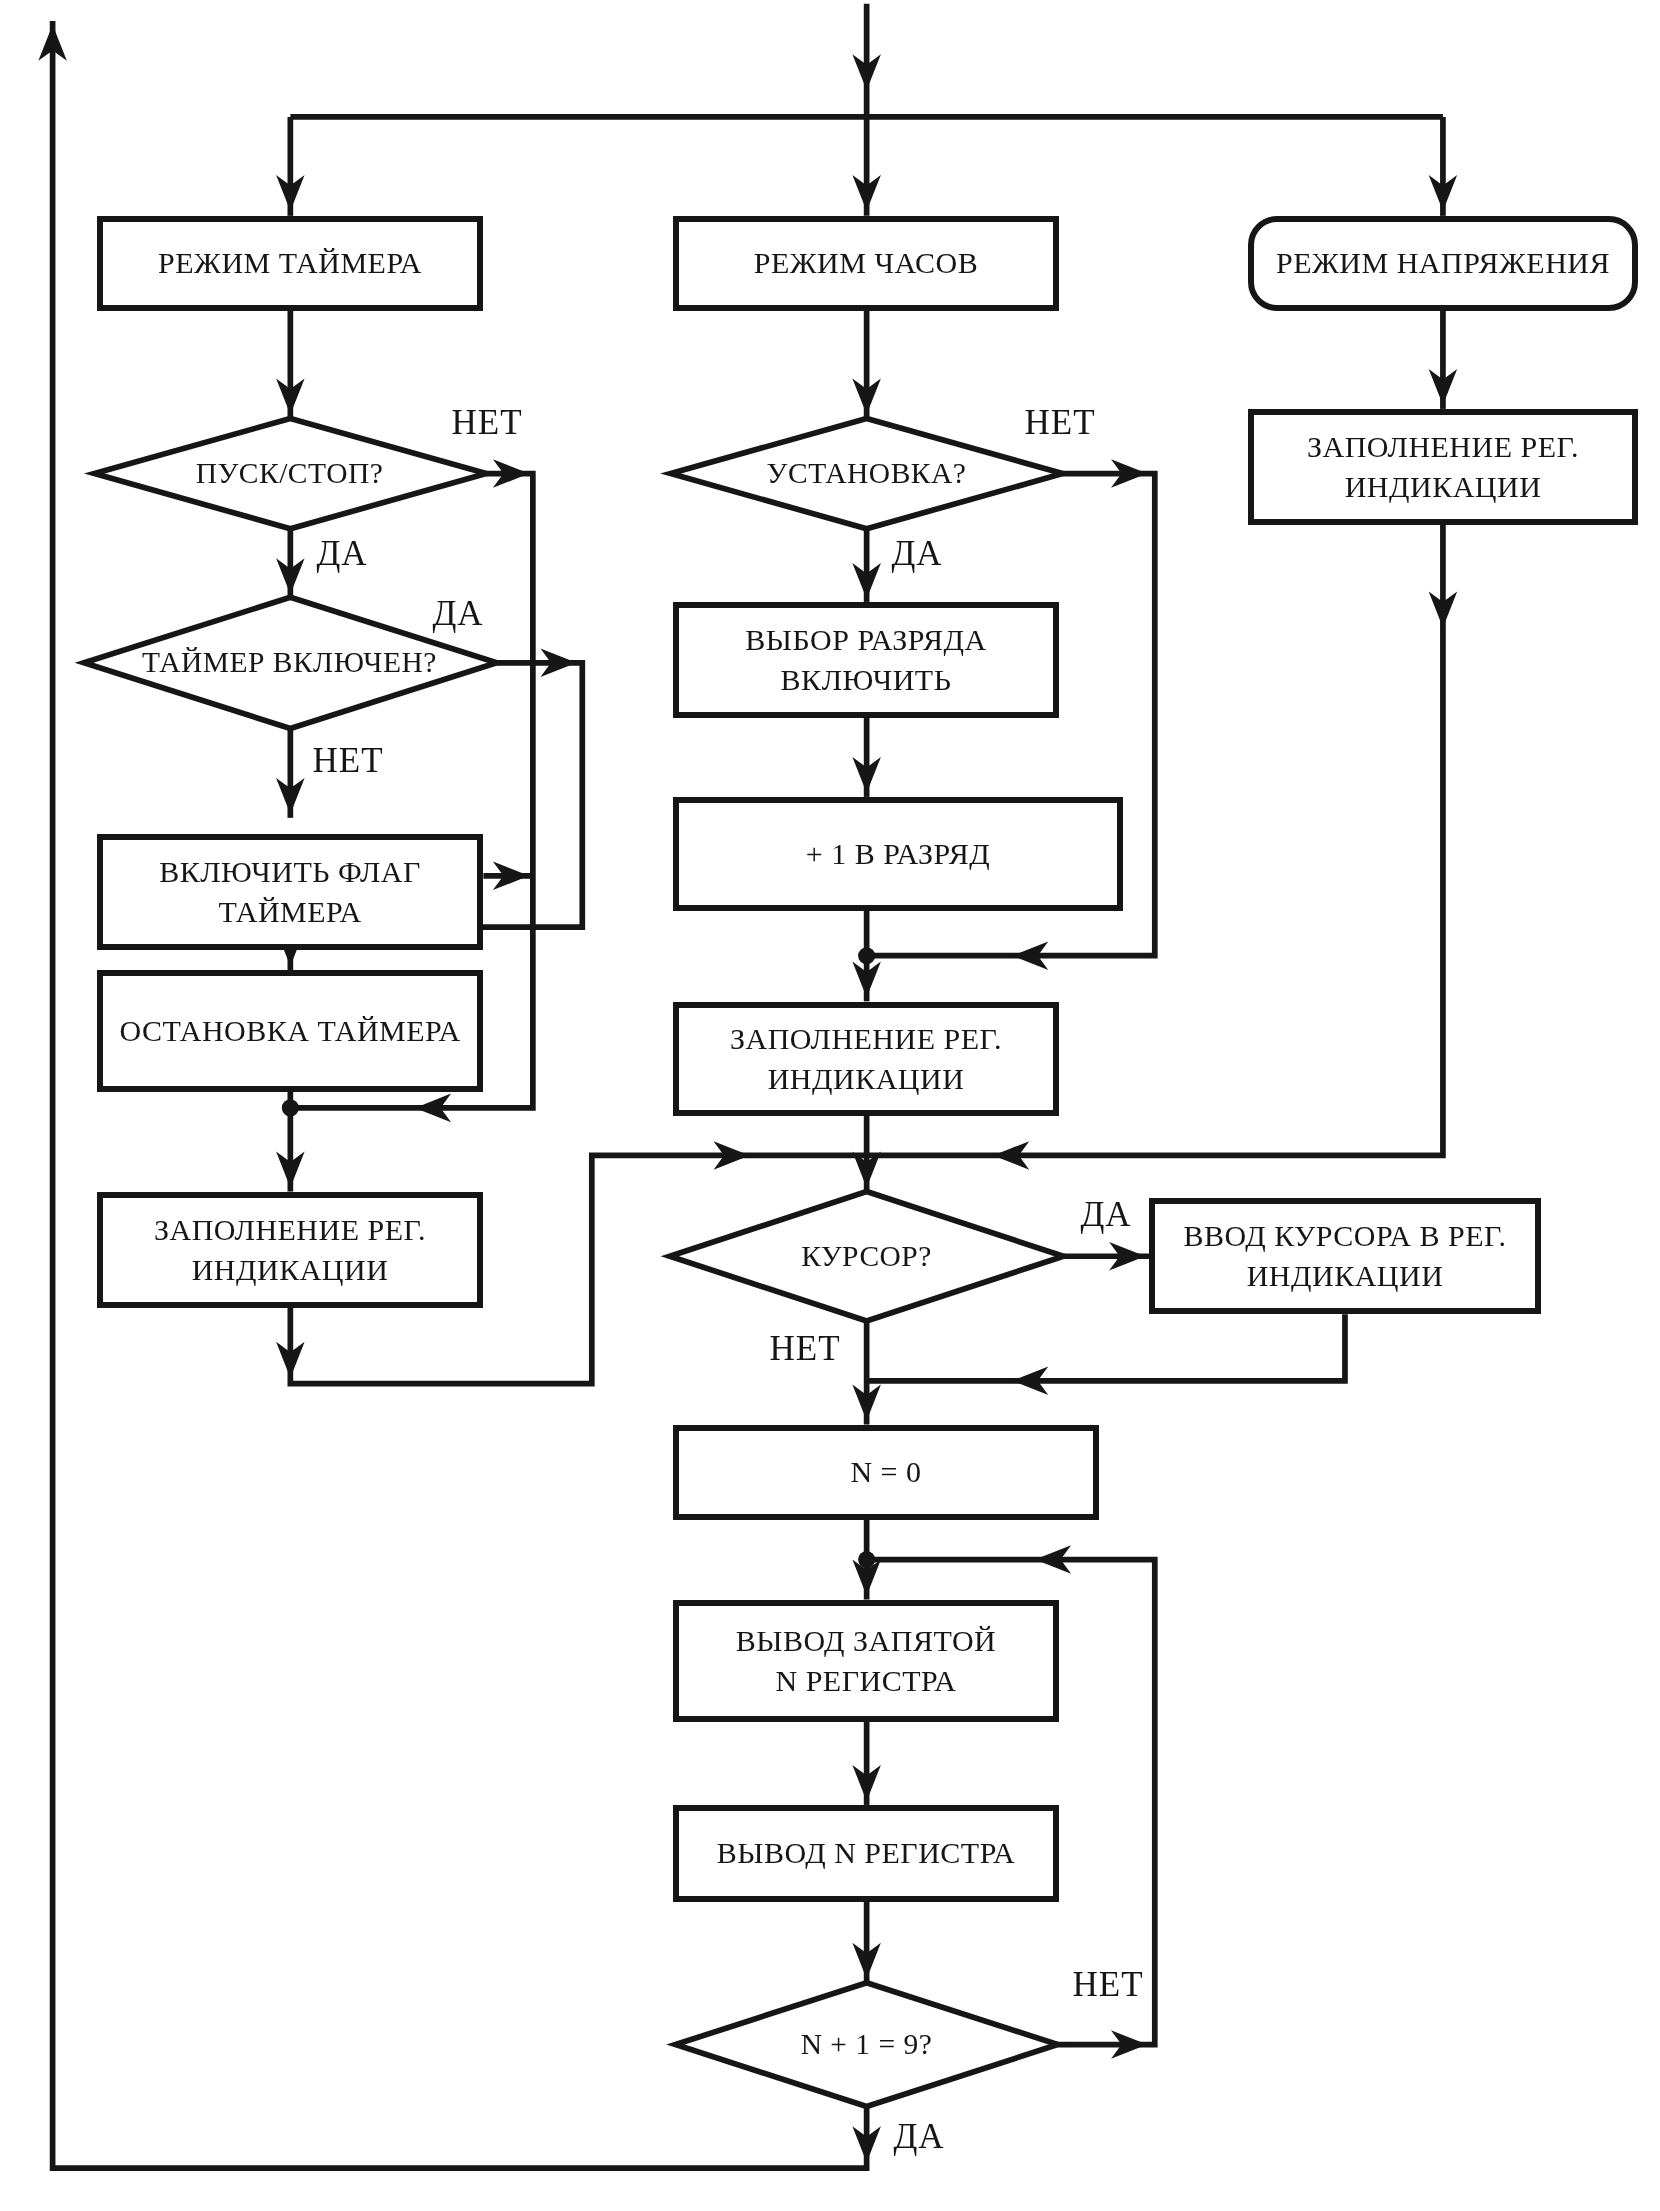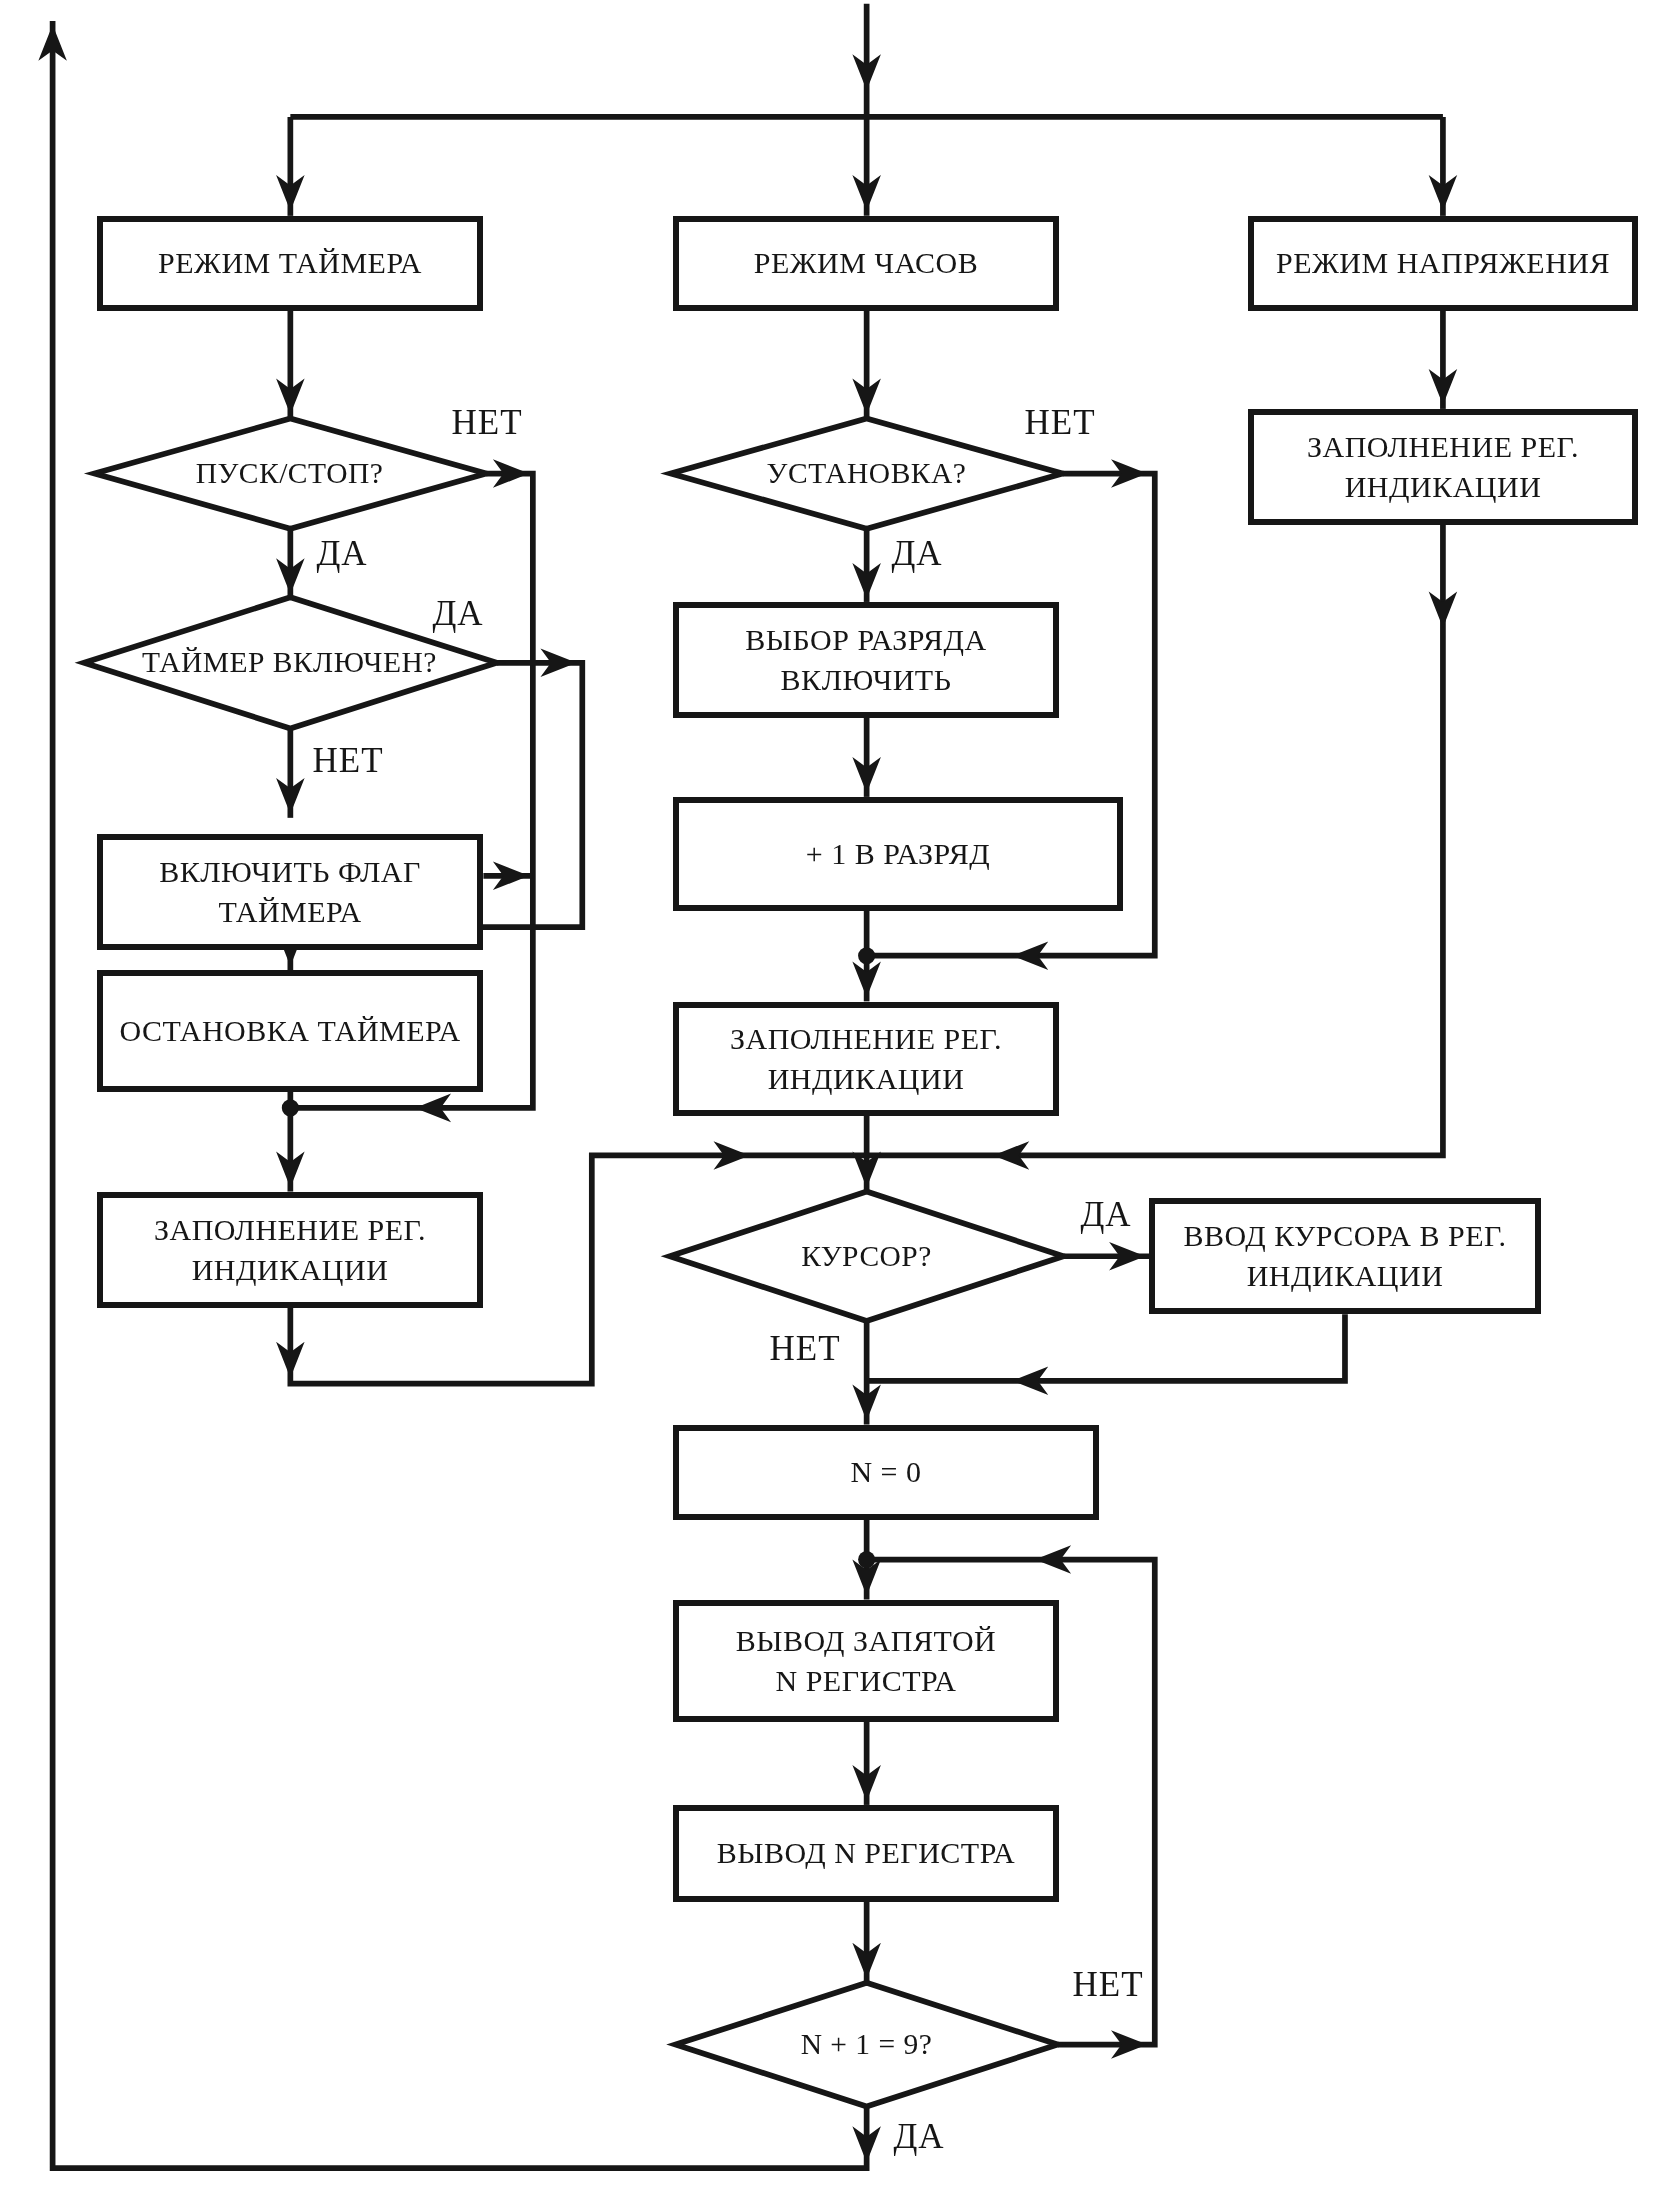--- a/index.html
+++ b/index.html
@@ -196,21 +196,21 @@
     <polygon class="diamond" points="911,1253 1118,1321 911,1389 704,1321"></polygon>
     <polygon class="diamond" points="911,2085 1112,2150 911,2215 710,2150"></polygon>
   </svg>
 
   <div class="node" style="left:673px;top:216px;width:386px;height:95px;">
     <span>РЕЖИМ ЧАСОВ</span>
   </div>
   <div class="node" style="left:97px;top:216px;width:386px;height:95px;">
     <span>РЕЖИМ ТАЙМЕРА</span>
   </div>
-  <div class="node" style="left:1248px;top:216px;width:390px;height:95px;">
+  <div class="node" style="left:1248px;top:216px;width:390px;height:95px;border-radius:29px;">
     <span>РЕЖИМ НАПРЯЖЕНИЯ</span>
   </div>
 
   <div class="node" style="left:1248px;top:409px;width:390px;height:116px;">
     <span>ЗАПОЛНЕНИЕ РЕГ.</span>
     <span>ИНДИКАЦИИ</span>
   </div>
 
   <div class="node" style="left:97px;top:818px;width:386px;height:116px;margin-top:16px;">
     <span>ВКЛЮЧИТЬ ФЛАГ</span>

